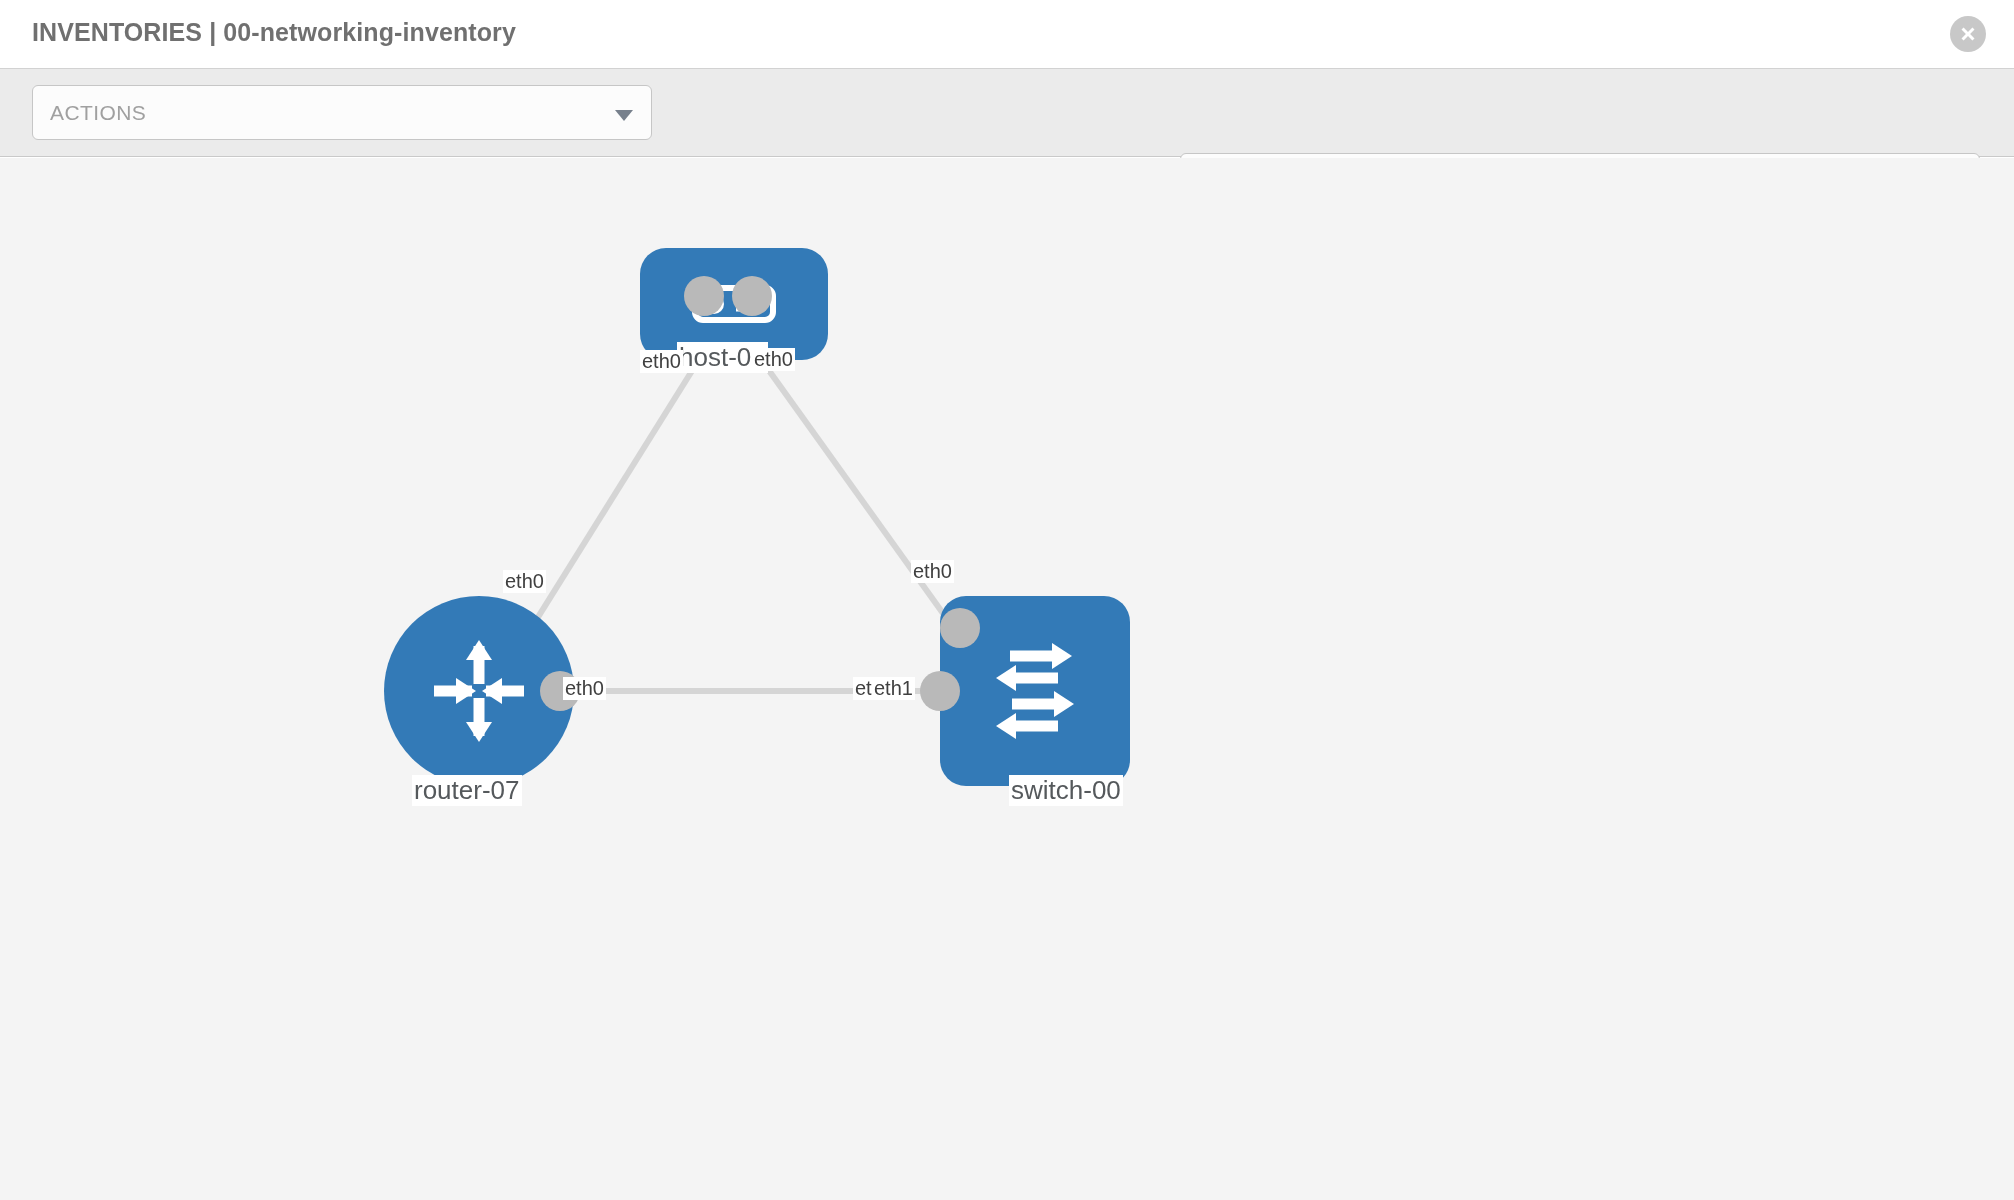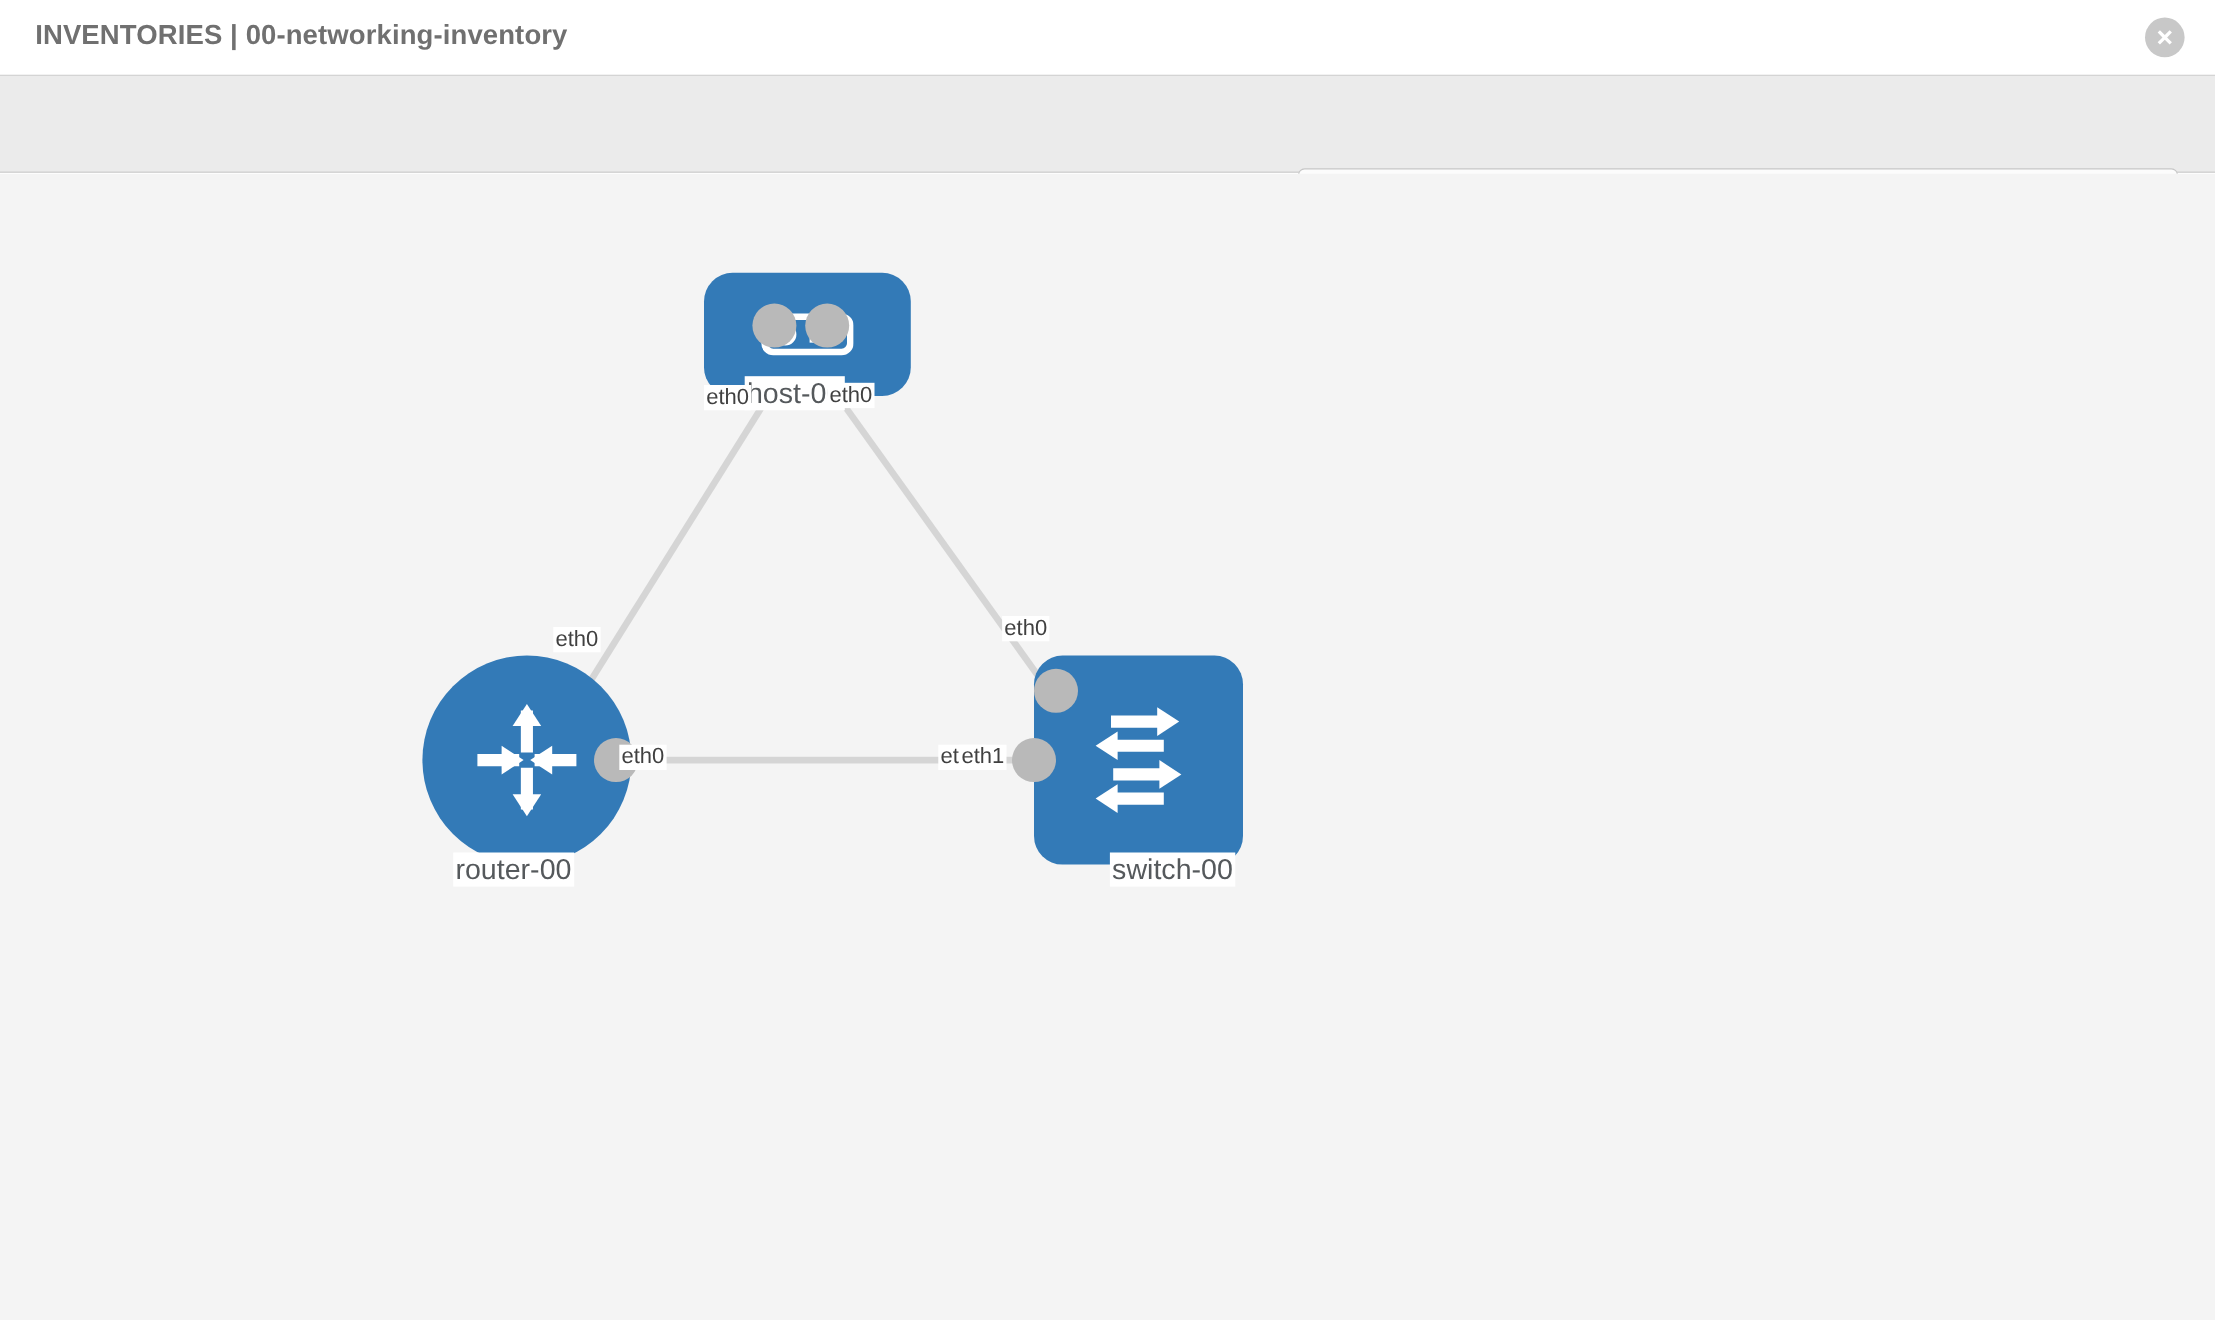--- a/index.html
+++ b/index.html
@@ -124,20 +124,24 @@
     <div class="header-title">INVENTORIES | 00-networking-inventory</div>
     <div class="close-btn">
       <svg width="36" height="36" viewBox="0 0 36 36">
         <path d="M11.5 13.6 L13.6 11.5 L18 15.9 L22.4 11.5 L24.5 13.6 L20.1 18 L24.5 22.4 L22.4 24.5 L18 20.1 L13.6 24.5 L11.5 22.4 L15.9 18 Z" fill="#ffffff"></path>
       </svg>
     </div>
   </div>
 
   <div class="toolbar">
 
+    <div class="actions-select">
+      <span class="actions-label">ACTIONS</span>
+      <span class="caret"></span>
+    </div>
 
     <div class="tool-icon wrench">
       <svg width="34" height="34" viewBox="0 0 34 34">
         <path d="M24.2 3.6a8.2 8.2 0 0 0-8.0 13.3L5.0 27.4a2.6 2.6 0 0 0 3.6 3.6L19.4 20.2A8.2 8.2 0 0 0 30.8 9.0l-4.4 4.4-3.9-1.0-1.0-3.9 4.4-4.4a8.3 8.3 0 0 0-1.7-0.5Z" fill="#77808c"></path>
       </svg>
     </div>
 
     <div class="tool-icon key">
       <svg width="34" height="34" viewBox="0 0 34 34">
         <circle cx="12" cy="11" r="7.2" fill="none" stroke="#77808c" stroke-width="3.4"></circle>
@@ -191,21 +195,21 @@
             <line x1="66" y1="59" x2="104" y2="59"></line>
           </g>
           <path d="M59 8 L72 28 L46 28 Z" fill="#ffffff"></path>
           <path d="M59 110 L46 90 L72 90 Z" fill="#ffffff"></path>
           <path d="M56 59 L36 46 L36 72 Z" fill="#ffffff"></path>
           <path d="M62 59 L82 46 L82 72 Z" fill="#ffffff"></path>
         </svg>
       </div>
     </div>
     <div class="connector" style="left:540px; top:513px;"></div>
-    <div class="node-label" style="left:412px; top:617px;">router-00</div>
+    <div class="node-label" style="left:412px; top:617px;">router-07</div>
 
     <div class="node node-switch" style="left:940px; top:438px;">
       <div class="node-shape">
         <svg width="122" height="118" viewBox="0 0 122 118">
           <g stroke="#ffffff" stroke-width="11" stroke-linecap="butt" fill="none">
             <line x1="36" y1="24" x2="86" y2="24"></line>
             <line x1="34" y1="46" x2="84" y2="46"></line>
             <line x1="38" y1="72" x2="88" y2="72"></line>
             <line x1="34" y1="94" x2="84" y2="94"></line>
           </g>

